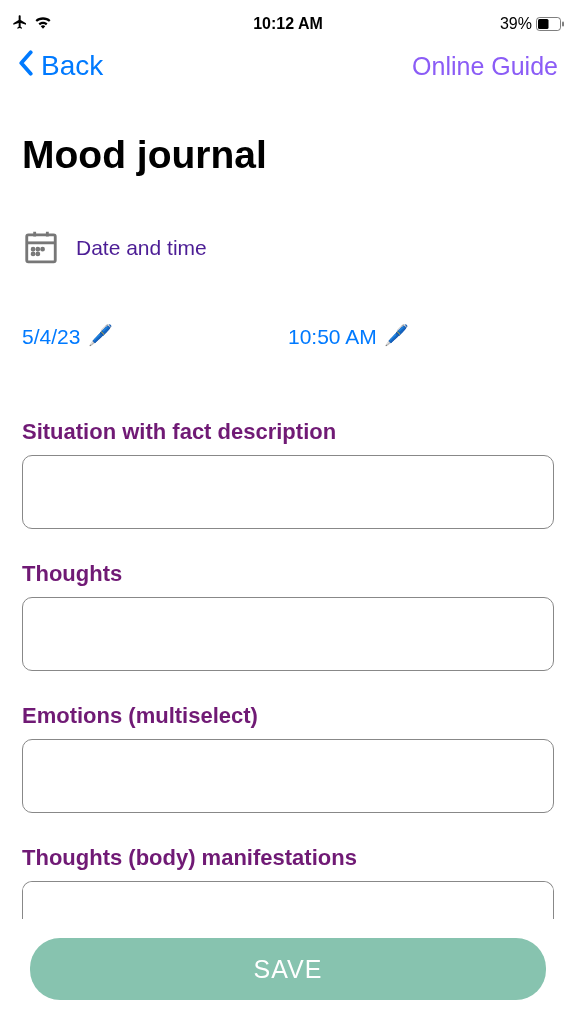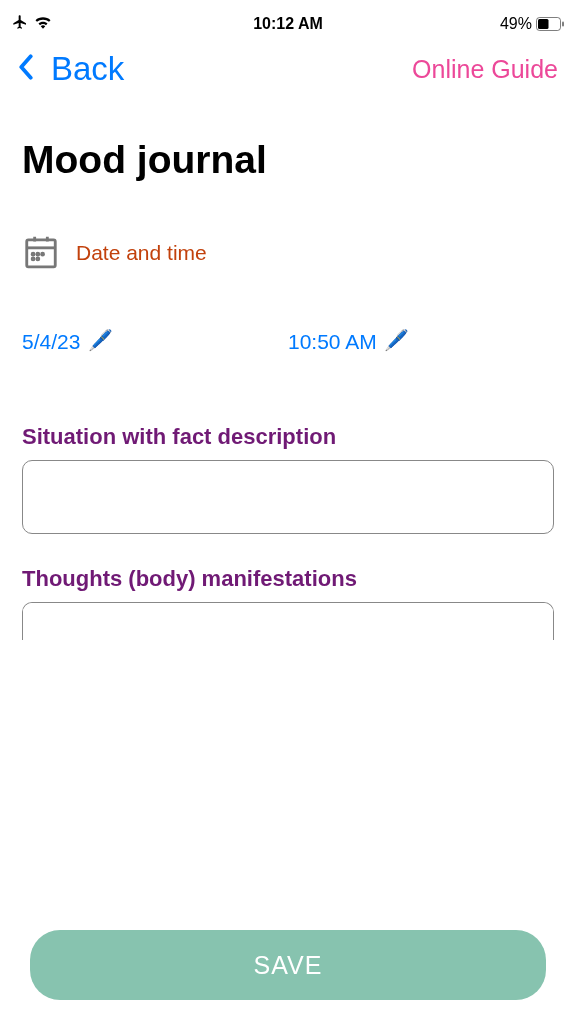--- a/index.html
+++ b/index.html
@@ -50,27 +50,27 @@
     
     .nav-bar {
       display: flex;
       align-items: center;
       justify-content: space-between;
       padding: 12px 18px;
     }
     .back-button {
       display: flex;
       align-items: flex-start;
-      gap: 17px;
+      gap: 7px;
       color: #007aff;
-      font-size: 33px;
+      font-size: 28px;
       cursor: pointer;
     }
     .online-guide {
-      color: #ec4899;
+      color: #8b5cf6;
       font-size: 25px;
       cursor: pointer;
     }
 
     
     .page-title {
       font-size: 39px;
       font-weight: 700;
       padding: 38px 22px 50px;
     }
@@ -81,21 +81,21 @@
     }
 
     
     .datetime-header {
       display: flex;
       align-items: center;
       gap: 16px;
       margin-bottom: 32px;
     }
     .datetime-label {
-      color: #c2410c;
+      color: #4c1d95;
       font-size: 21px;
     }
     .datetime-row {
       display: flex;
       margin-bottom: 70px;
     }
     .datetime-field {
       display: flex;
       align-items: center;
       gap: 8px;
@@ -140,21 +140,21 @@
     
     .save-bar {
       position: absolute;
       bottom: 24px;
       left: 0;
       right: 0;
       padding: 0 30px;
     }
     .save-button {
       width: 100%;
-      height: 70px;
+      height: 62px;
       border: none;
       border-radius: 30px;
       background: #87c3af;
       color: #fff;
       font-size: 25px;
       font-weight: 400;
       letter-spacing: 1px;
       cursor: pointer;
     }
   </style>
@@ -169,21 +169,21 @@
       </svg>
     </span>
     <span>
       <svg width="18" height="14" viewBox="0 0 24 18" fill="#000">
         <path d="M12 18l-3-3.5c1.7-1.5 4.3-1.5 6 0L12 18zm-6-7c3.3-3 8.7-3 12 0l-2 2.3c-2.2-2-5.8-2-8 0L6 11zm-4-4.5C7 1.5 17 1.5 22 6.5l-2 2.3C16 5.2 8 5.2 4 8.8L2 6.5z"></path>
       </svg>
     </span>
   </div>
   <div class="status-center">10:12 AM</div>
   <div class="status-right">
-    <span>49%</span>
+    <span>39%</span>
     <span class="battery-icon">
       <svg width="28" height="14" viewBox="0 0 28 14">
         <rect x="0.5" y="0.5" width="24" height="13" rx="3" stroke="#000" stroke-width="1" fill="none" opacity="0.5"></rect>
         <rect x="2" y="2" width="10.5" height="10" rx="1.5" fill="#000"></rect>
         <rect x="26" y="4.5" width="2" height="5" rx="1" fill="#000" opacity="0.5"></rect>
       </svg>
     </span>
   </div>
 </div>
 
@@ -229,21 +229,29 @@
       <span>10:50 AM</span>
       <span class="pen-icon">🖊️</span>
     </div>
   </div>
 
   <div class="form-section">
     <div class="section-label">Situation with fact description</div>
     <textarea class="text-input" style=""></textarea>
   </div>
 
-
+  <div class="form-section">
+    <div class="section-label">Thoughts</div>
+    <textarea class="text-input" style=""></textarea>
+  </div>
+
+  <div class="form-section">
+    <div class="section-label">Emotions (multiselect)</div>
+    <textarea class="text-input" style=""></textarea>
+  </div>
 
   <div class="form-section">
     <div class="section-label">Thoughts (body) manifestations</div>
     <textarea class="text-input partial" style=""></textarea>
   </div>
 
 </div>
 
 <div class="save-bar">
   <button class="save-button">SAVE</button>

